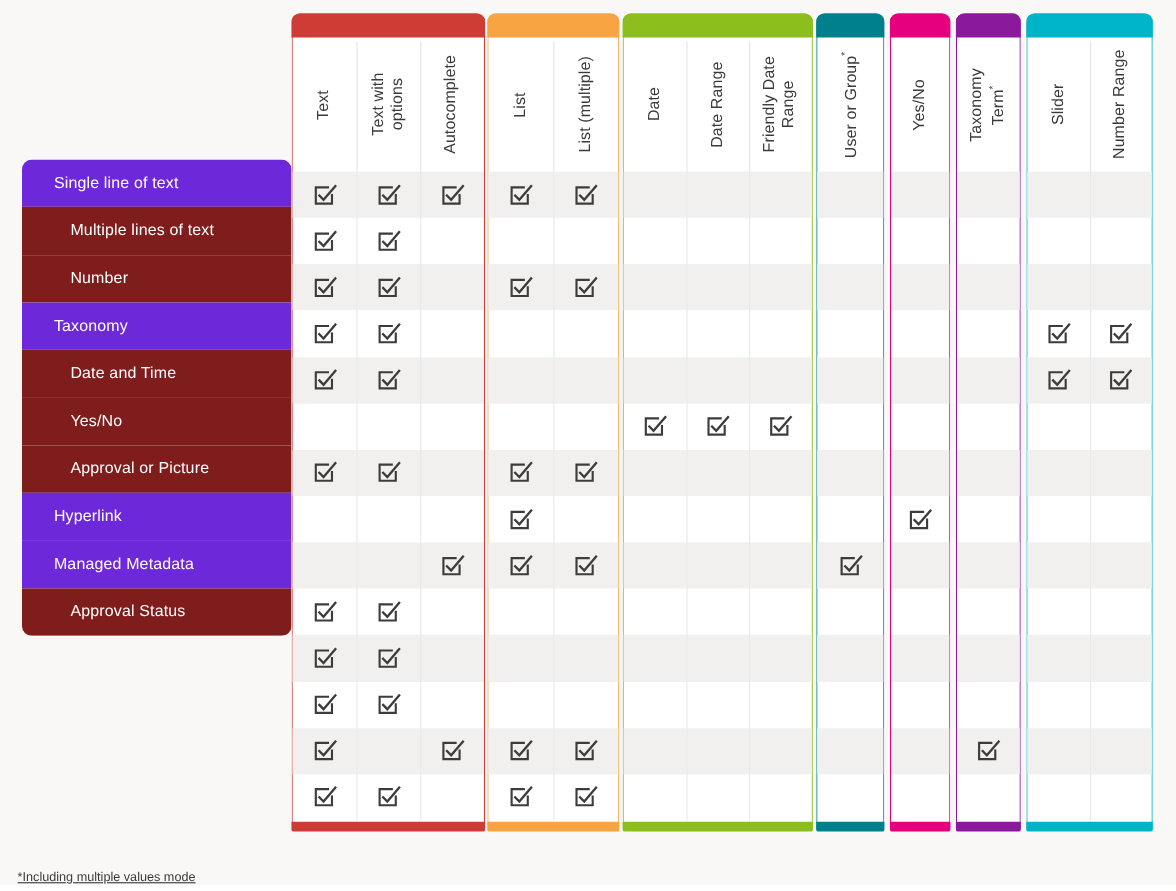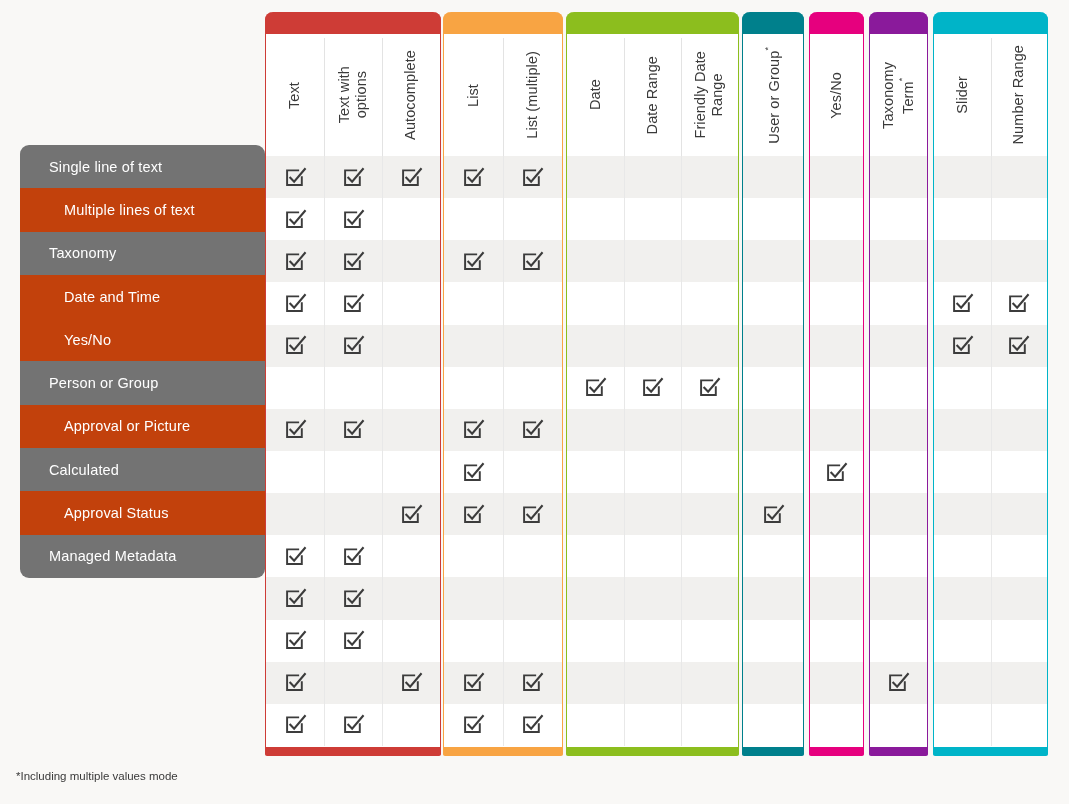--- a/index.html
+++ b/index.html
@@ -87,29 +87,30 @@
     overflow: hidden;
   }
   .rlab {
     height: 43.3px;
     display: flex; align-items: center;
     padding-left: 29px;
     color: #ffffff;
     font-size: 14.5px;
     letter-spacing: .15px;
   }
-  .rlab.dark  { background: #737373; }
-  .rlab.light { background: #c2410c; padding-left: 44px; }
+  .rlab.dark  { background: #6d28d9; }
+  .rlab.light { background: #7f1d1d; padding-left: 44px; }
 
   
   #footnote {
     position: absolute;
-    left: 16px; top: 770px;
+    left: 16px; top: 792px;
     font-size: 11.5px;
     color: #3a3a3a;
+    text-decoration: underline;
   }
   #bottomstrip {
     position: absolute; left: 0; right: 0; bottom: 0; height: 6px;
     background: #ffffff;
   }
 </style>
 </head>
 <body>
 
 <div id="root">
@@ -658,41 +659,41 @@
       </div>
     </div>
 
   <div id="rowlabels">
       <div class="rlab dark">
         <span>Single line of text</span>
       </div>
       <div class="rlab light">
         <span>Multiple lines of text</span>
       </div>
+      <div class="rlab light">
+        <span>Number</span>
+      </div>
       <div class="rlab dark">
         <span>Taxonomy</span>
       </div>
       <div class="rlab light">
         <span>Date and Time</span>
       </div>
       <div class="rlab light">
         <span>Yes/No</span>
       </div>
-      <div class="rlab dark">
-        <span>Person or Group</span>
-      </div>
       <div class="rlab light">
         <span>Approval or Picture</span>
       </div>
       <div class="rlab dark">
-        <span>Calculated</span>
+        <span>Hyperlink</span>
+      </div>
+      <div class="rlab dark">
+        <span>Managed Metadata</span>
       </div>
       <div class="rlab light">
         <span>Approval Status</span>
-      </div>
-      <div class="rlab dark">
-        <span>Managed Metadata</span>
       </div>
     </div>
 
   <div id="footnote">*Including multiple values mode</div>
   <div id="bottomstrip"></div>
 </div>
 
 </body></html>

